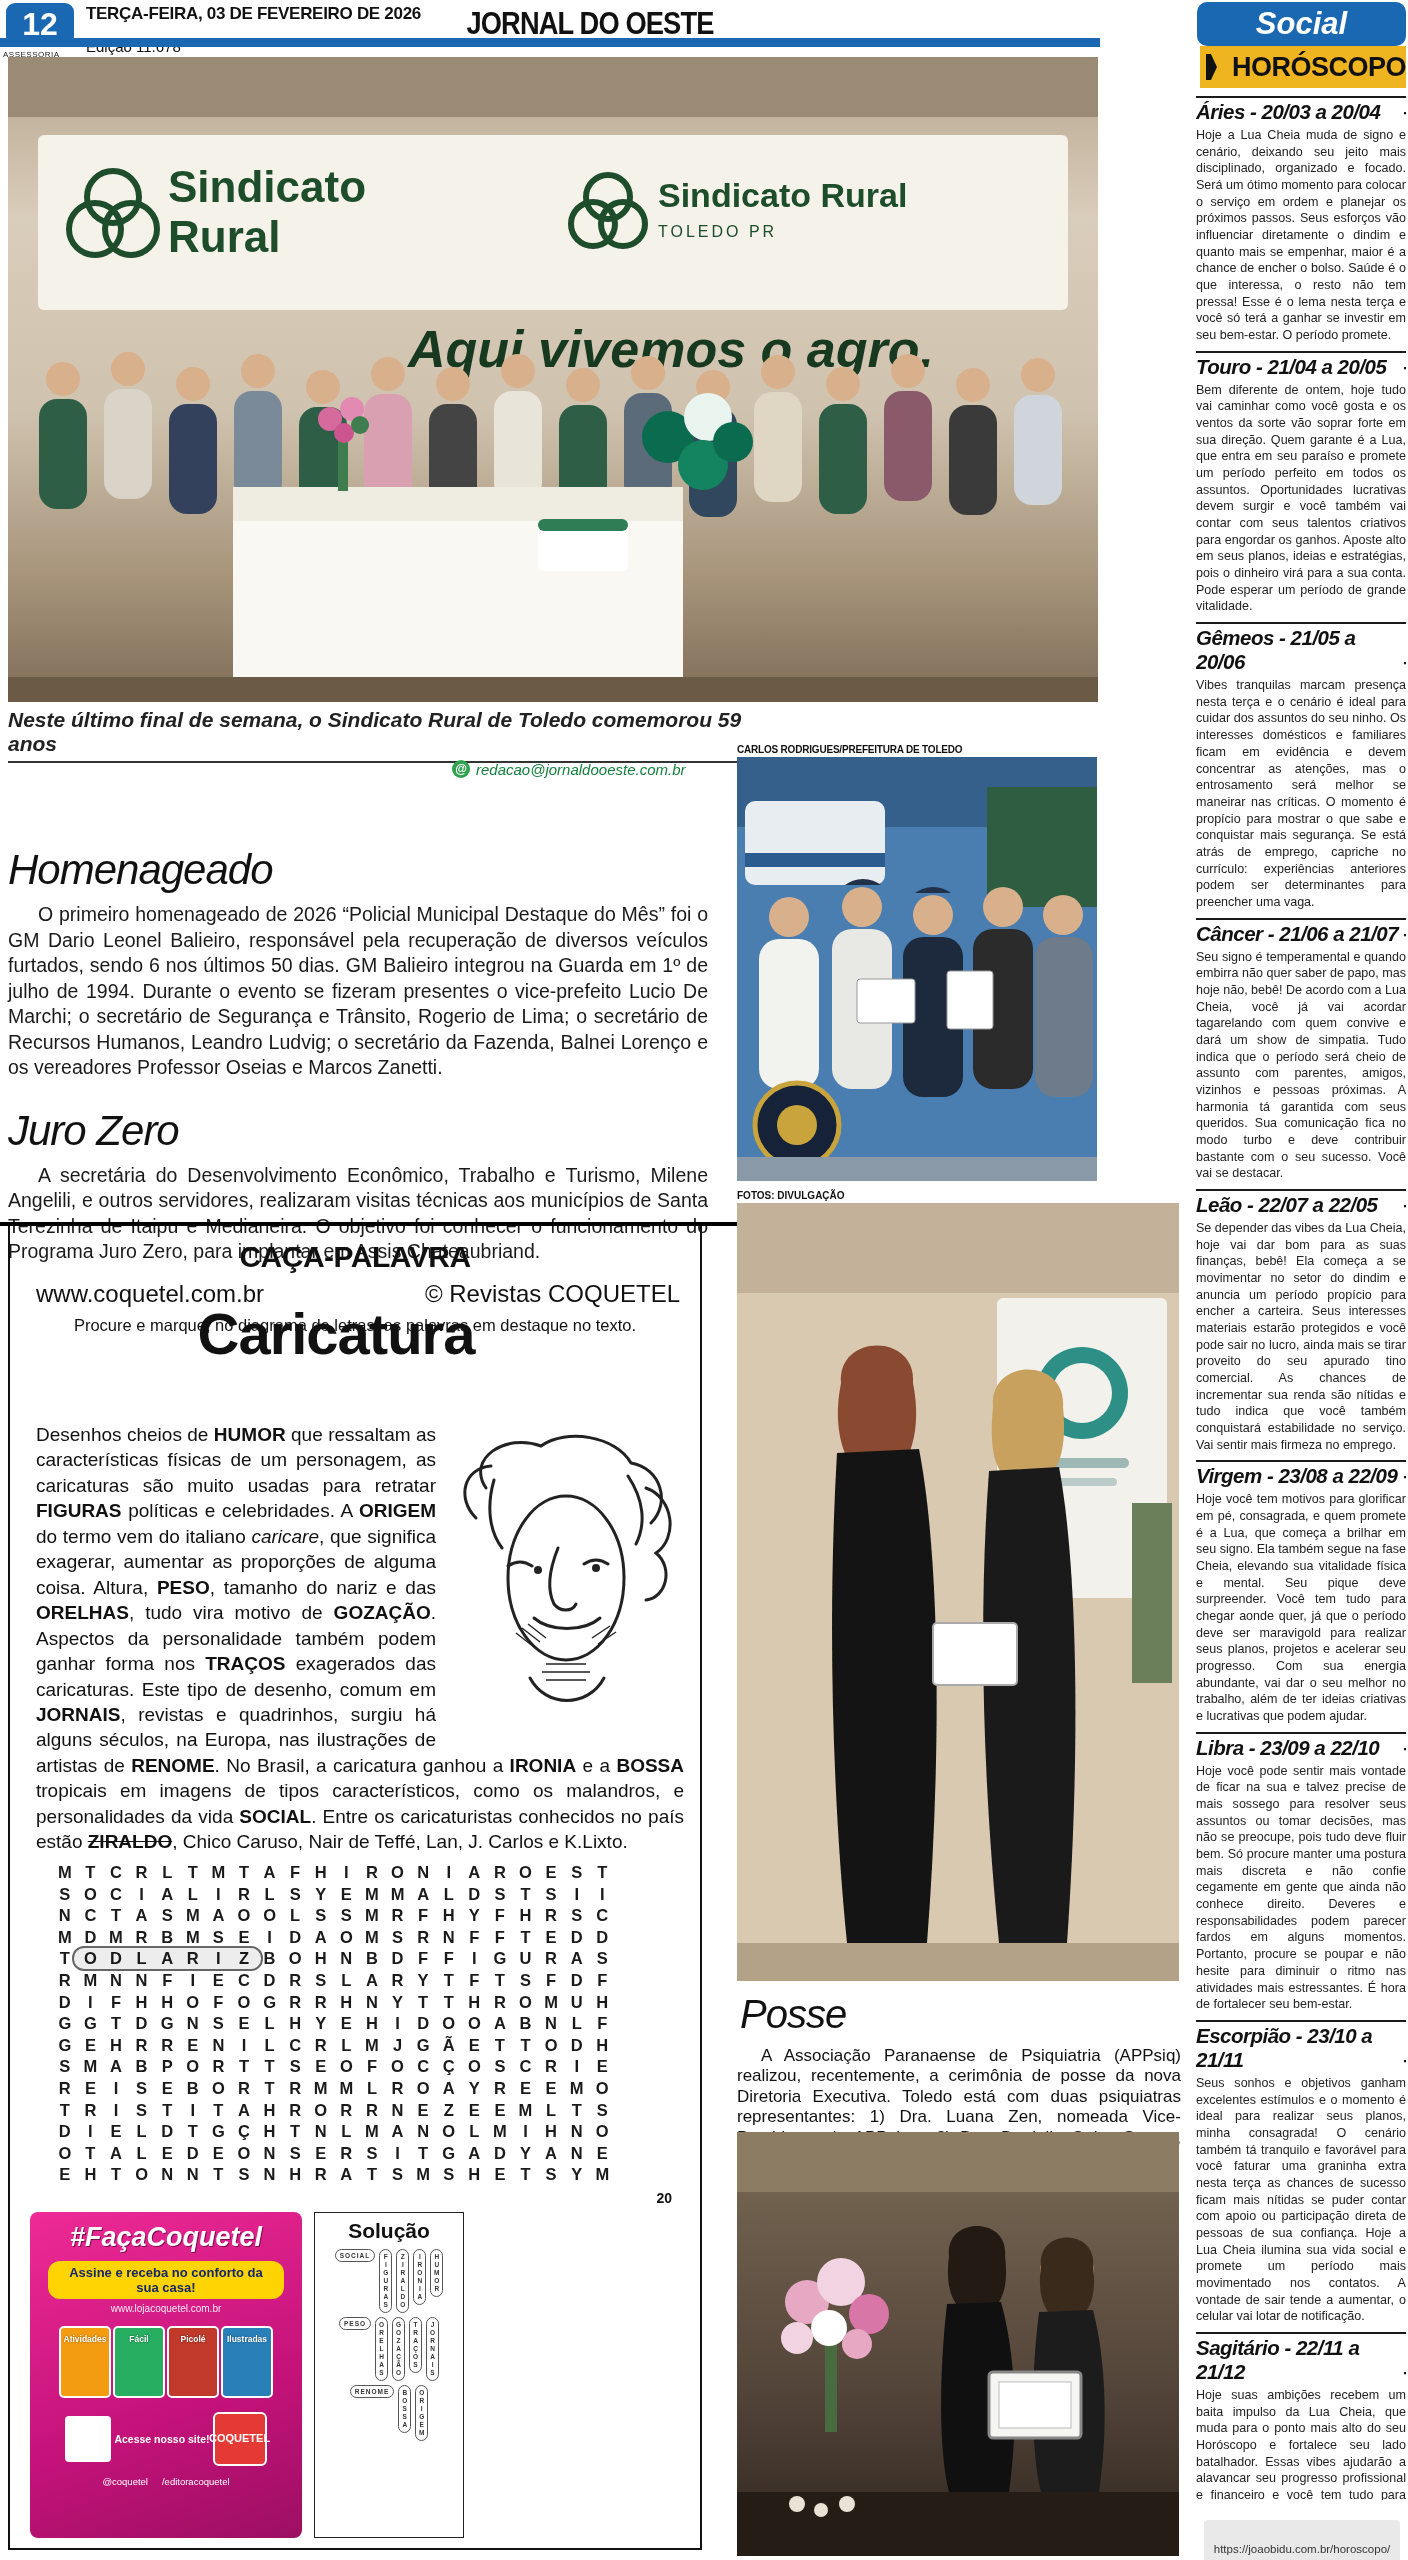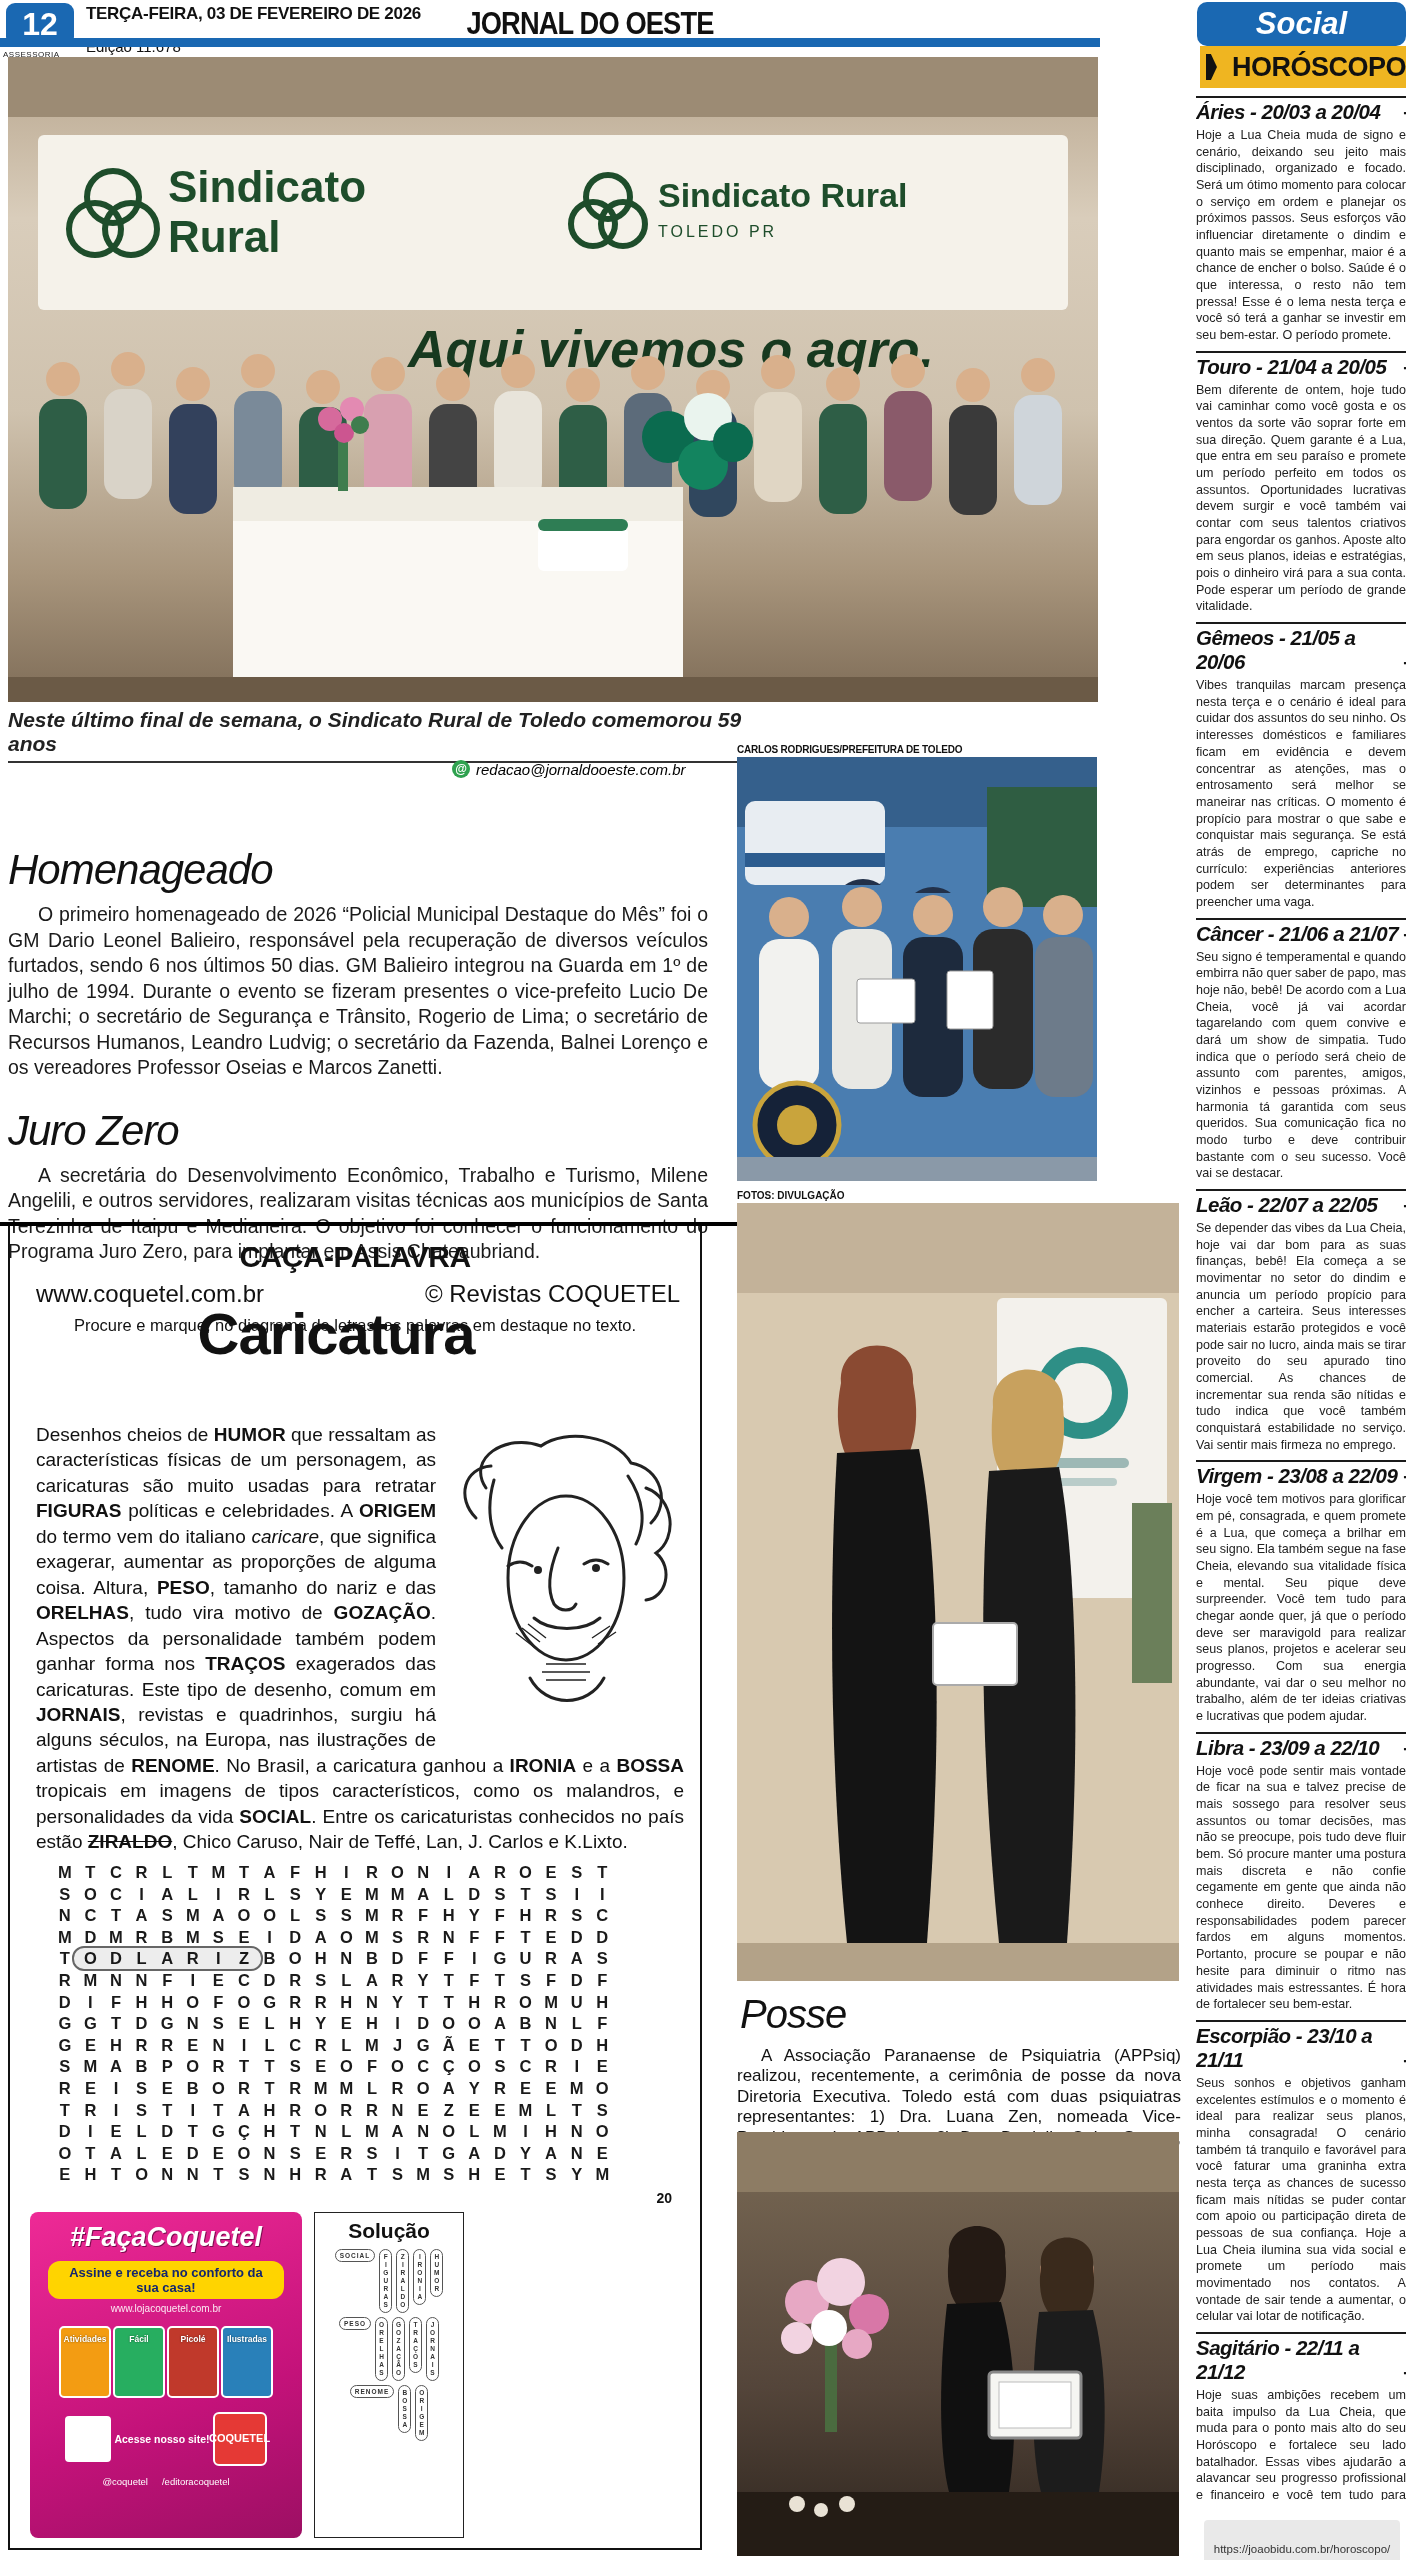--- a/index.html
+++ b/index.html
@@ -25,21 +25,21 @@
   #caption{left:8px;top:708px;font-style:italic;font-weight:600;font-size:21px;color:#222;
            border-bottom:2px solid #333;padding-bottom:5px;width:760px;}
 
   
   #aclogo{left:2px;top:732px;width:660px;font-family:"DejaVu Serif",serif;font-style:italic;font-weight:bold;
           font-size:118px;line-height:1;background:linear-gradient(90deg,#7a4fa3 0%,#a3447e 55%,#cc2244 100%);
           -webkit-background-clip:text;background-clip:text;color:transparent;letter-spacing:-4px;}
   #emailrow{left:452px;top:760px;display:flex;align-items:center;gap:6px;}
   #emailicon{width:18px;height:18px;border-radius:50%;background:#2fa24f;color:#fff;font-size:12px;font-weight:bold;
              display:flex;align-items:center;justify-content:center;}
-  #emailtxt{font-style:italic;font-size:15px;color:#000000;}
+  #emailtxt{font-style:italic;font-size:15px;color:#15803d;}
   #gmcredit{left:737px;top:744px;font-size:10px;font-weight:bold;letter-spacing:-.2px;}
   #gmphoto{left:737px;top:757px;width:360px;height:424px;overflow:hidden;background:#4a7db0;}
 
   
   #articles{left:8px;top:846px;width:700px;}
   .art-title{font-style:italic;font-weight:400;font-size:42px;margin:0 0 8px 0;letter-spacing:-1px;}
   .art-body{font-size:19.5px;line-height:1.31;text-align:justify;text-indent:30px;margin:0 0 26px 0;color:#1a1a1a;}
 
   
   #toprule{left:0;top:1222px;width:1100px;height:4px;background:#000;}

